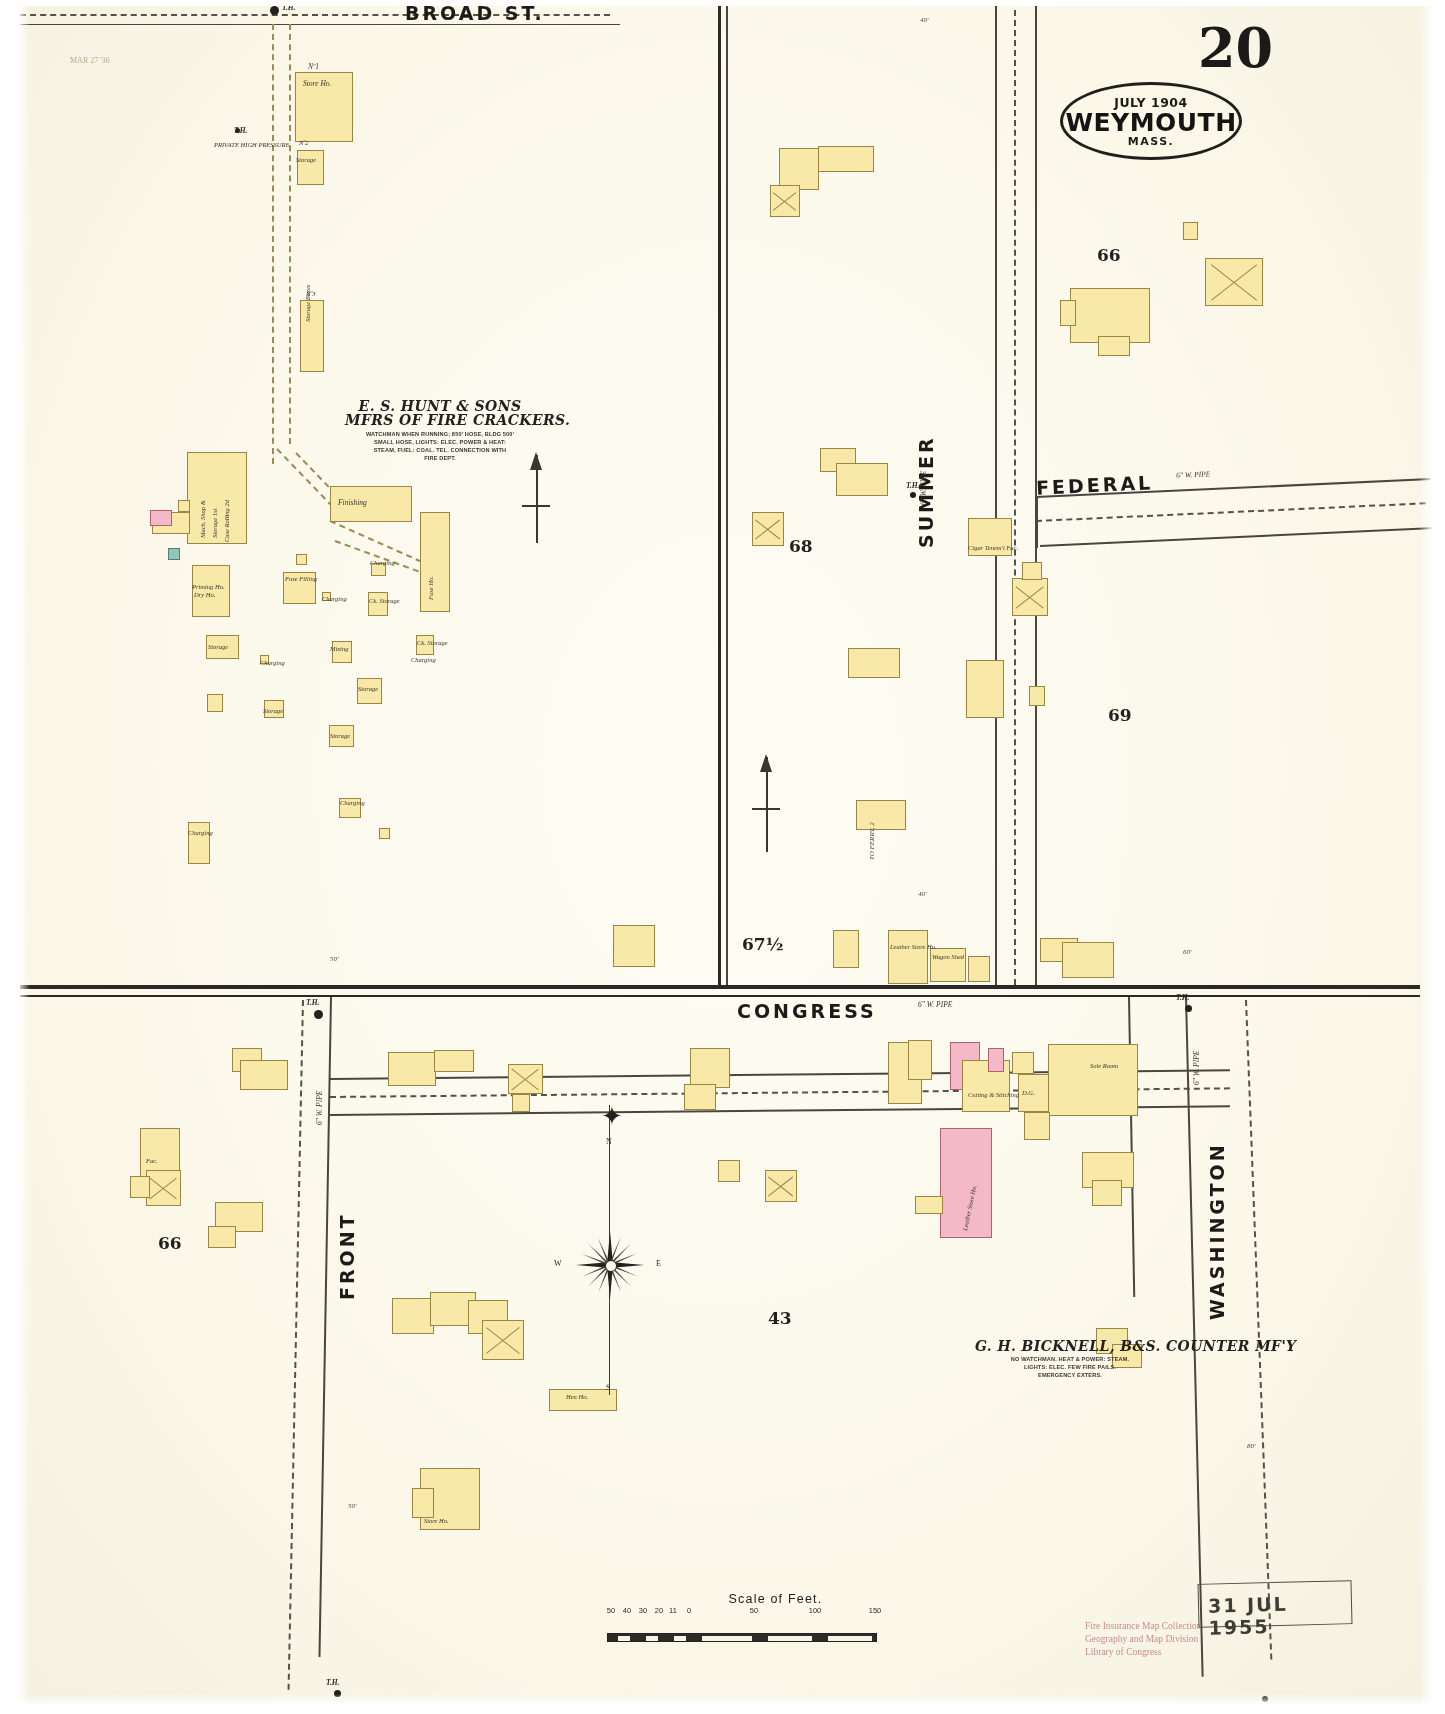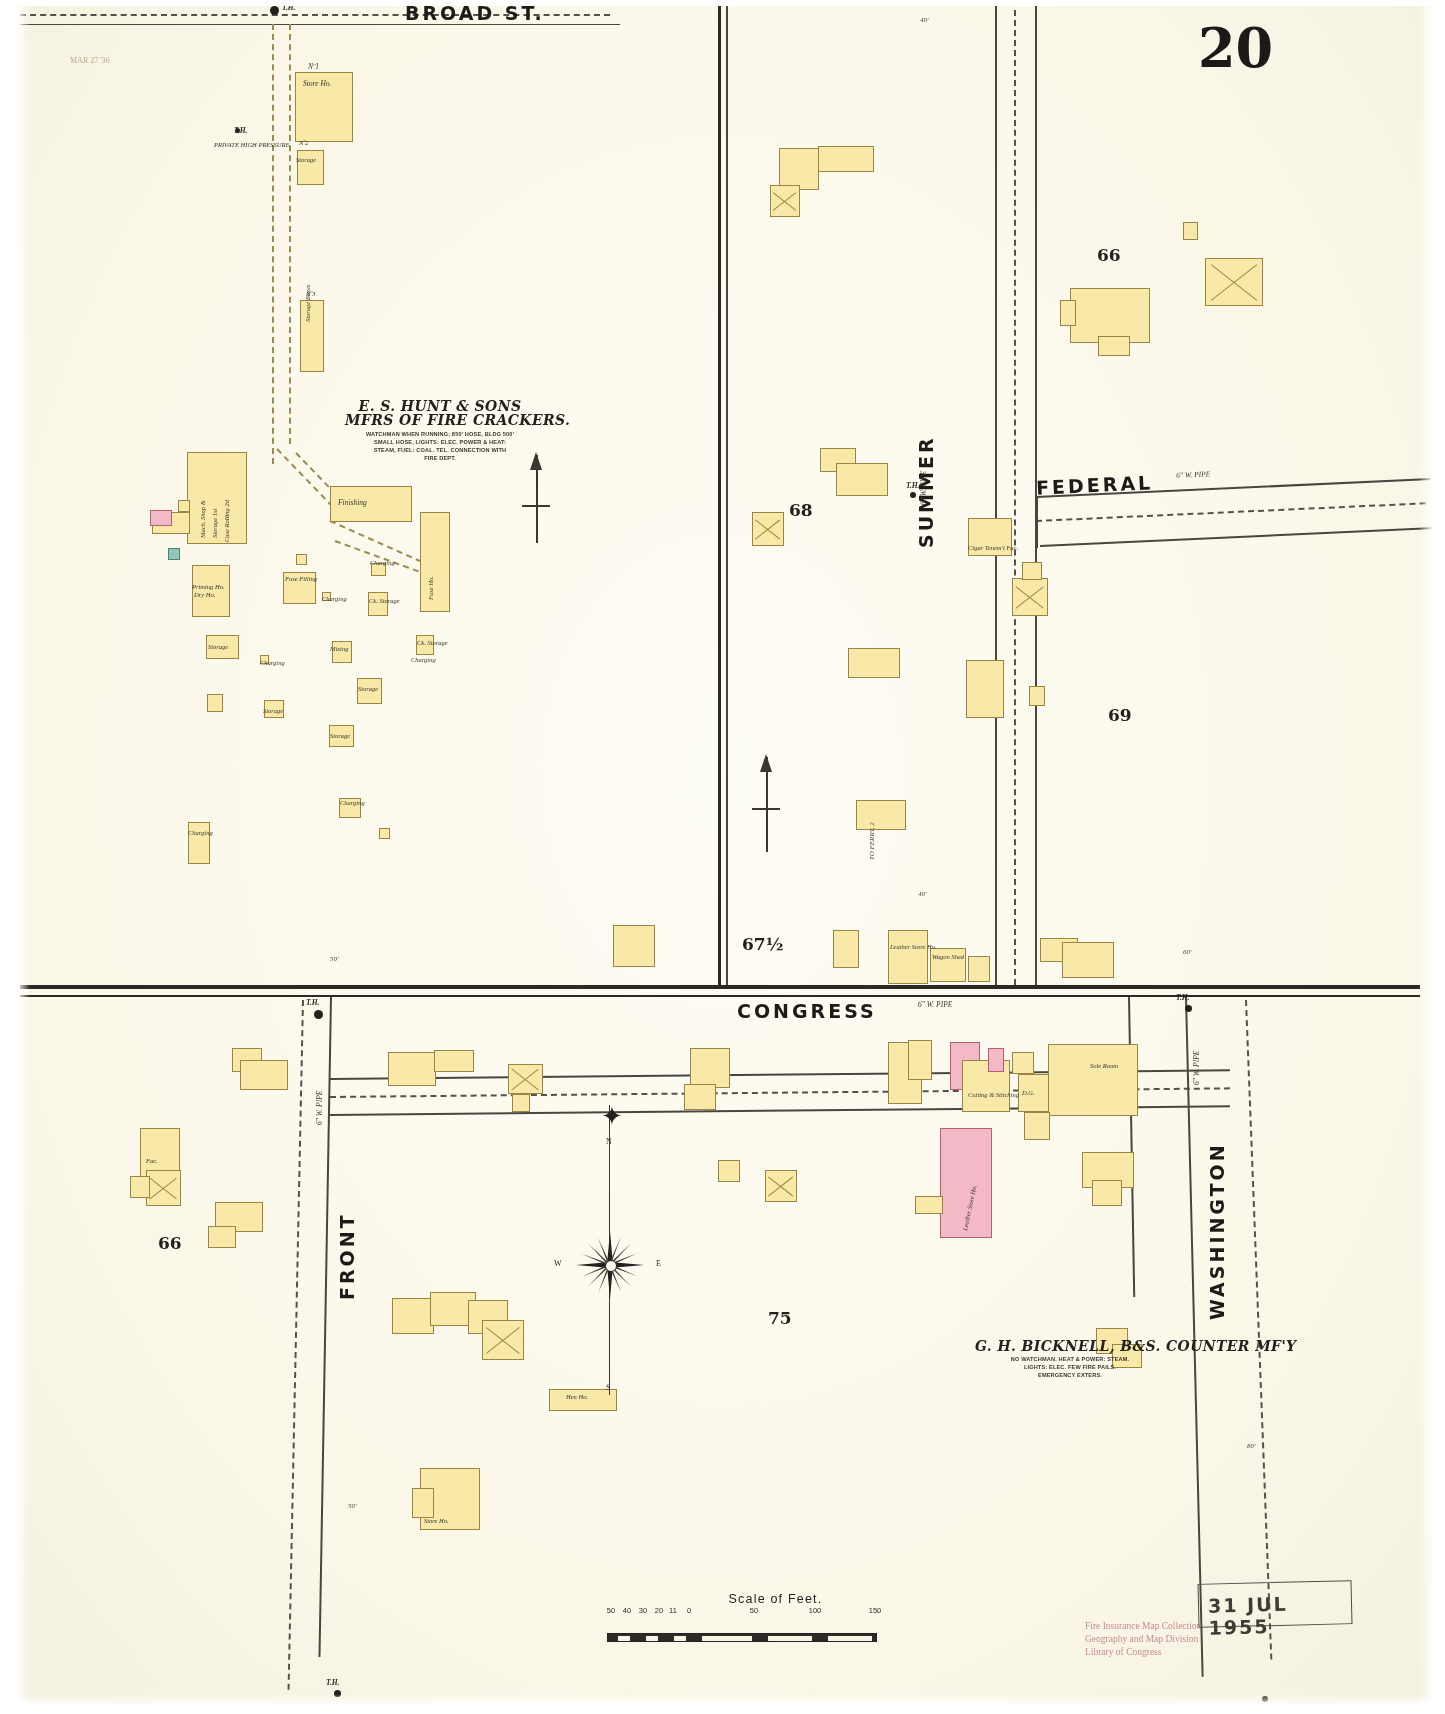--- a/index.html
+++ b/index.html
@@ -425,34 +425,39 @@
     <div class="bldg" style="left:1082px; top:1152px; width:52px; height:36px;"></div>
     <div class="bldg" style="left:1092px; top:1180px; width:30px; height:26px;"></div>
     <div class="bldg" style="left:1096px; top:1328px; width:32px; height:26px;"></div>
     <div class="bldg" style="left:1112px; top:1344px; width:30px; height:24px;"></div>
   </div>
 
   <div class="layer">
 
     <div class="t page-num" style="left:1198px; top:16px;">20</div>
 
+    <div id="cartouche">
+      <div class="c-date">JULY 1904</div>
+      <div class="c-city">WEYMOUTH</div>
+      <div class="c-state">MASS.</div>
+    </div>
 
     <div class="t street-name" style="left:405px; top:2px;">BROAD  ST.</div>
     <div class="t street-name" style="left:1036px; top:474px; transform:rotate(-2.6deg);">FEDERAL</div>
     <div class="t street-name" style="left:915px; top:548px; transform:rotate(-90deg); transform-origin:left top;">SUMMER</div>
     <div class="t street-name" style="left:737px; top:1000px;">CONGRESS</div>
     <div class="t street-name" style="left:336px; top:1300px; transform:rotate(-90deg); transform-origin:left top;">FRONT</div>
     <div class="t street-name" style="left:1206px; top:1320px; transform:rotate(-90deg); transform-origin:left top;">WASHINGTON</div>
 
     <div class="t block-num" style="left:1097px; top:245px;">66</div>
-    <div class="t block-num" style="left:789px; top:500px;">68</div>
+    <div class="t block-num" style="left:789px; top:536px;">68</div>
     <div class="t block-num" style="left:1108px; top:705px;">69</div>
     <div class="t block-num" style="left:742px; top:934px;">67½</div>
     <div class="t block-num" style="left:158px; top:1233px;">66</div>
-    <div class="t block-num" style="left:768px; top:1308px;">75</div>
+    <div class="t block-num" style="left:768px; top:1308px;">43</div>
 
     <div class="t firm-name" style="left:345px; top:398px; width:190px;">E. S. HUNT &amp; SONS</div>
     <div class="t firm-name" style="left:345px; top:412px; width:190px;">MFRS OF FIRE CRACKERS.</div>
     <div class="t firm-note" style="left:340px; top:430px; width:200px;">WATCHMAN WHEN RUNNING; 850' HOSE, BLDG 500'</div>
     <div class="t firm-note" style="left:340px; top:438px; width:200px;">SMALL HOSE, LIGHTS: ELEC.  POWER &amp; HEAT:</div>
     <div class="t firm-note" style="left:340px; top:446px; width:200px;">STEAM, FUEL: COAL.  TEL. CONNECTION WITH</div>
     <div class="t firm-note" style="left:340px; top:454px; width:200px;">FIRE DEPT.</div>
 
     <div class="t firm-name" style="left:975px; top:1338px; width:190px;">G. H. BICKNELL, B&amp;S. COUNTER MF'Y</div>
     <div class="t firm-note" style="left:975px; top:1355px; width:190px;">NO WATCHMAN. HEAT &amp; POWER: STEAM.</div>

